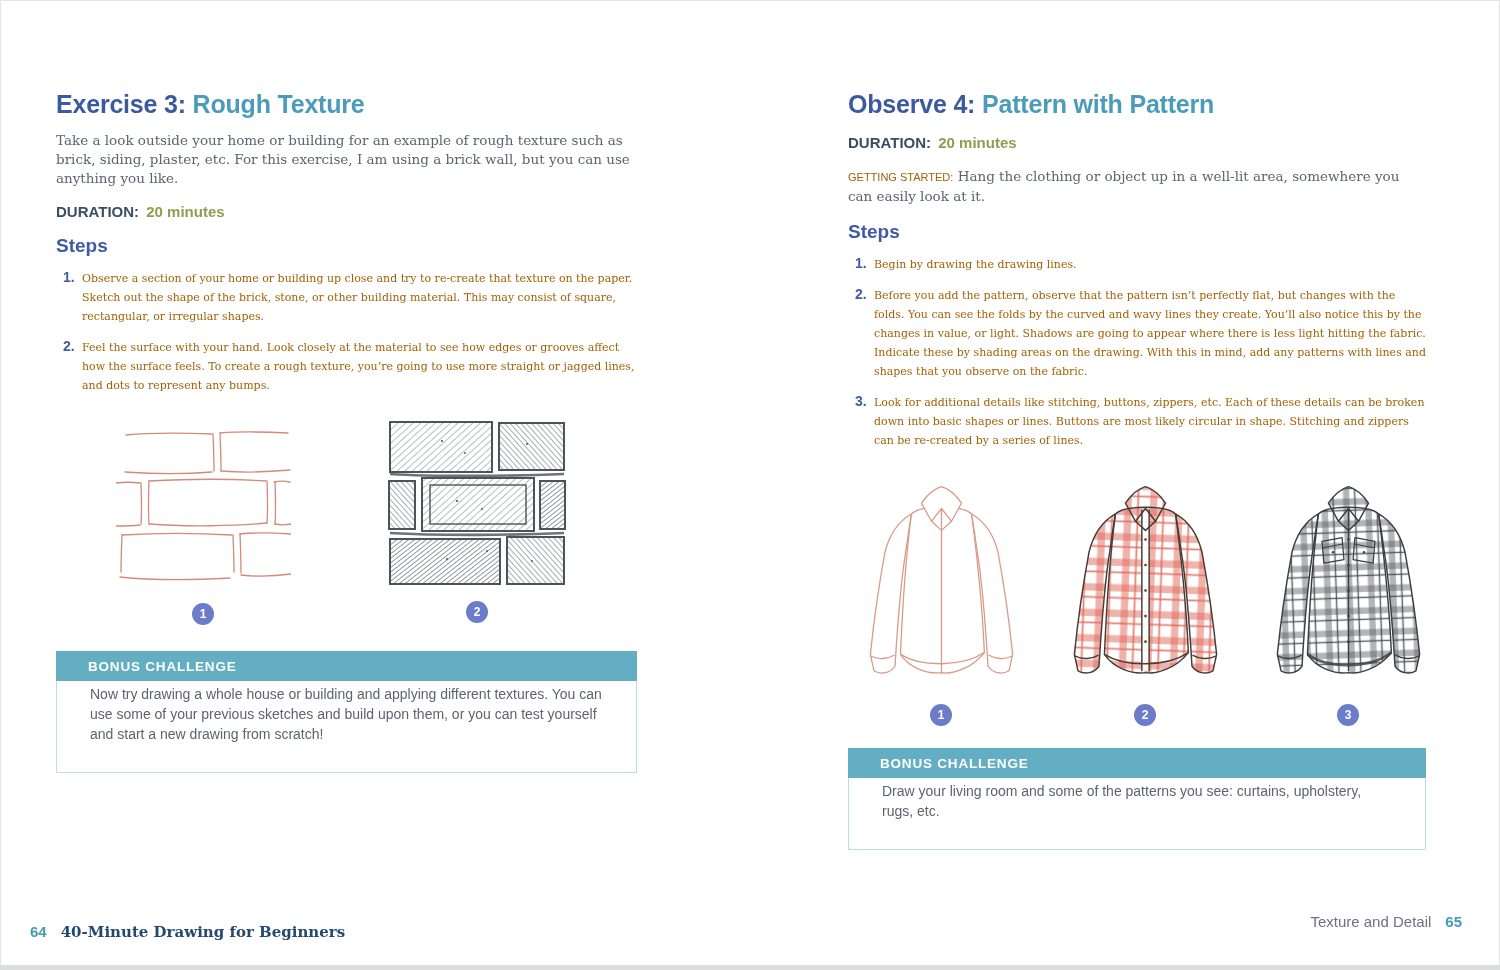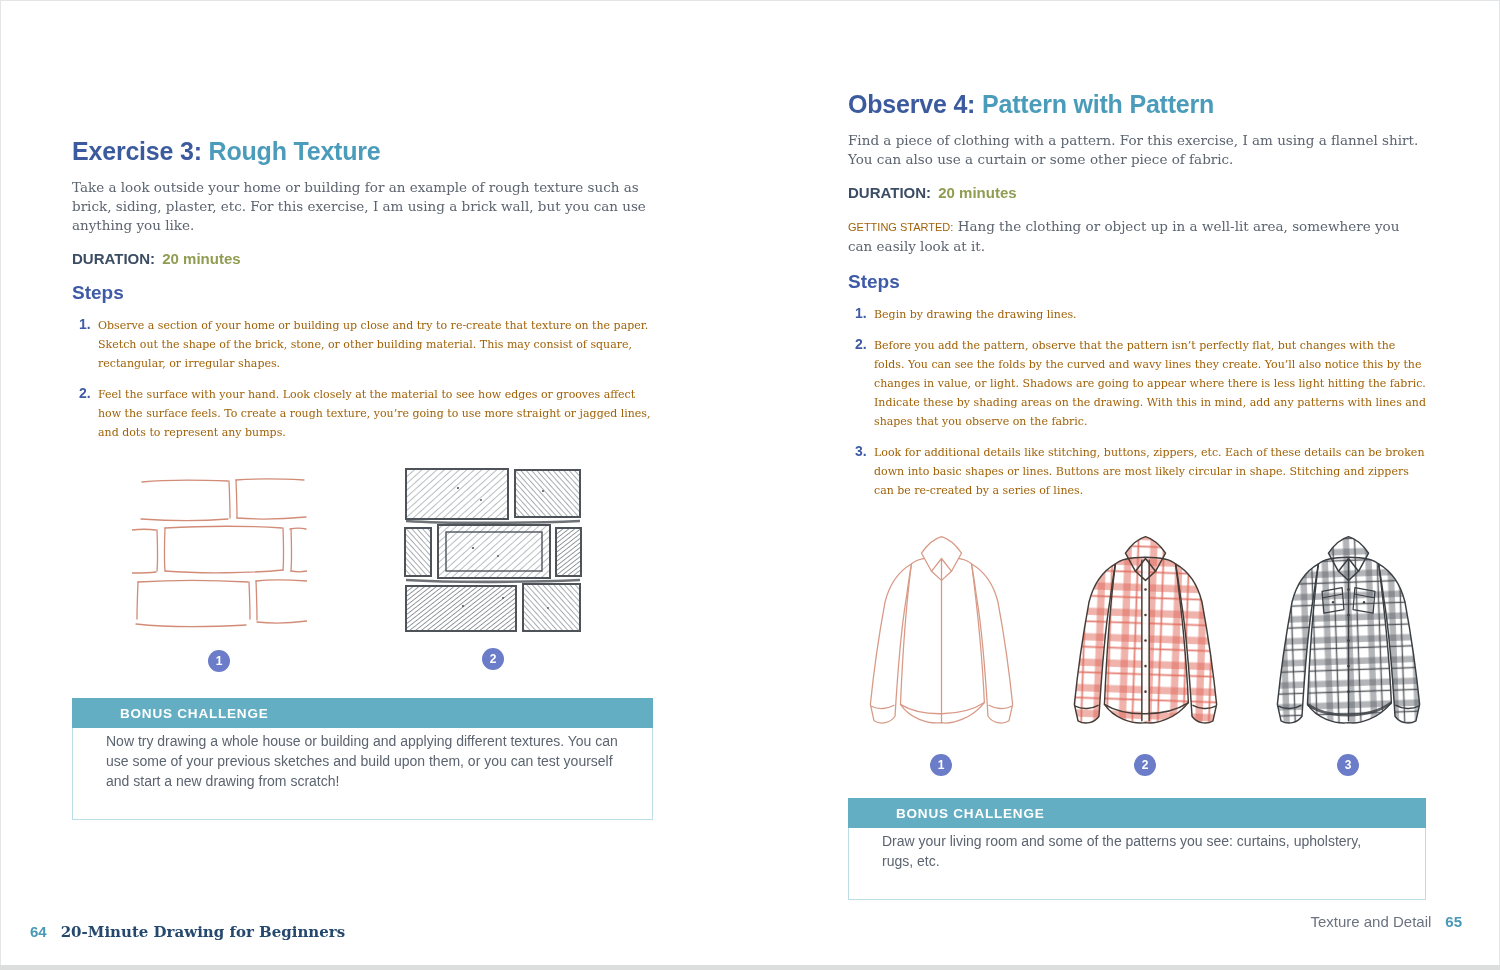--- a/index.html
+++ b/index.html
@@ -3,21 +3,21 @@
 <meta charset="utf-8">
 <style>
   * { margin:0; padding:0; box-sizing:border-box; }
   html,body { background:#eef0f1; }
   .sheet {
     position:relative; width:1500px; height:970px; background:#ffffff;
     font-family:"Liberation Sans", sans-serif; overflow:hidden;
     box-shadow:0 0 0 1px #e3e5e6 inset;
   }
   .col { position:absolute; top:90px; }
-  .col-left  { left:72px;  width:581px;margin-top:47px; }
+  .col-left  { left:56px;  width:581px; }
   .col-right { left:848px; width:578px; }
 
   h1.ex-title { font-size:25px; line-height:29px; font-weight:bold; letter-spacing:-0.2px; }
   .tp { color:#3b5b9e; }
   .ta { color:#4a9cba; }
 
   p.intro {
     margin-top:12px; font-family:"DejaVu Serif", serif;
     font-size:13.5px; line-height:19px; color:#5c6470;
   }
@@ -45,21 +45,21 @@
   .figures-right { height:258px; margin-top:20px; }
   figure.fig { position:absolute; top:0; display:flex; flex-direction:column; align-items:center; }
   .badge {
     width:22px; height:22px; border-radius:50%; background:#6b7cc9;
     color:#ffffff; font-size:12px; font-weight:bold;
     display:flex; align-items:center; justify-content:center; margin-top:12px;
   }
 
   aside.bonus { margin-top:20px; }
   .bonus-bar {
-    height:30px; background:#63aec3; display:flex; align-items:center; padding-left:48px;
+    height:30px; background:#63aec3; display:flex; align-items:center; padding-left:32px;
   }
   .bonus-bar span {
     color:#ffffff; font-size:13.5px; font-weight:bold; letter-spacing:0.8px;
   }
   .bonus-body {
     border:1px solid #bcdce6; border-top:none; padding:3px 30px 28px 33px;
     font-size:14px; line-height:20px; color:#5c6470;
   }
 
   .footer-left { position:absolute; left:30px; top:923px; display:flex; align-items:baseline; }
@@ -181,21 +181,20 @@
         <p>Now try drawing a whole house or building and applying different textures. You can use some of your previous sketches and build upon them, or you can test yourself and start a new drawing from scratch!</p>
       </div>
     </aside>
   </section>
 
   <section class="col col-right">
     <h1 class="ex-title">
       <span class="tp">Observe 4:</span>
       <span class="ta">Pattern with Pattern</span>
     </h1>
-    <p class="intro">Find a piece of clothing with a pattern. For this exercise, I am using a flannel shirt. You can also use a curtain or some other piece of fabric.</p>
     <p class="meta">
       <span>DURATION:</span>
       <span class="meta-olive">20 minutes</span>
     </p>
     <p class="gs">
       <span class="gs-label">GETTING STARTED:</span>
       <span>Hang the clothing or object up in a well-lit area, somewhere you can easily look at it.</span>
     </p>
     <h2 class="steps-h">Steps</h2>
     <ul class="steps">
@@ -325,21 +324,21 @@
         <span>BONUS CHALLENGE</span>
       </div>
       <div class="bonus-body">
         <p>Draw your living room and some of the patterns you see: curtains, upholstery, rugs, etc.</p>
       </div>
     </aside>
   </section>
 
   <div class="footer-left">
     <span class="pgnum">64</span>
-    <span class="book-title">20-Minute Drawing for Beginners</span>
+    <span class="book-title">40-Minute Drawing for Beginners</span>
   </div>
   <div class="footer-right">
     <span class="section-title">Texture and Detail</span>
     <span class="pgnum">65</span>
   </div>
 
   <div class="bottom-strip"></div>
 </div>
 
 </body></html>

